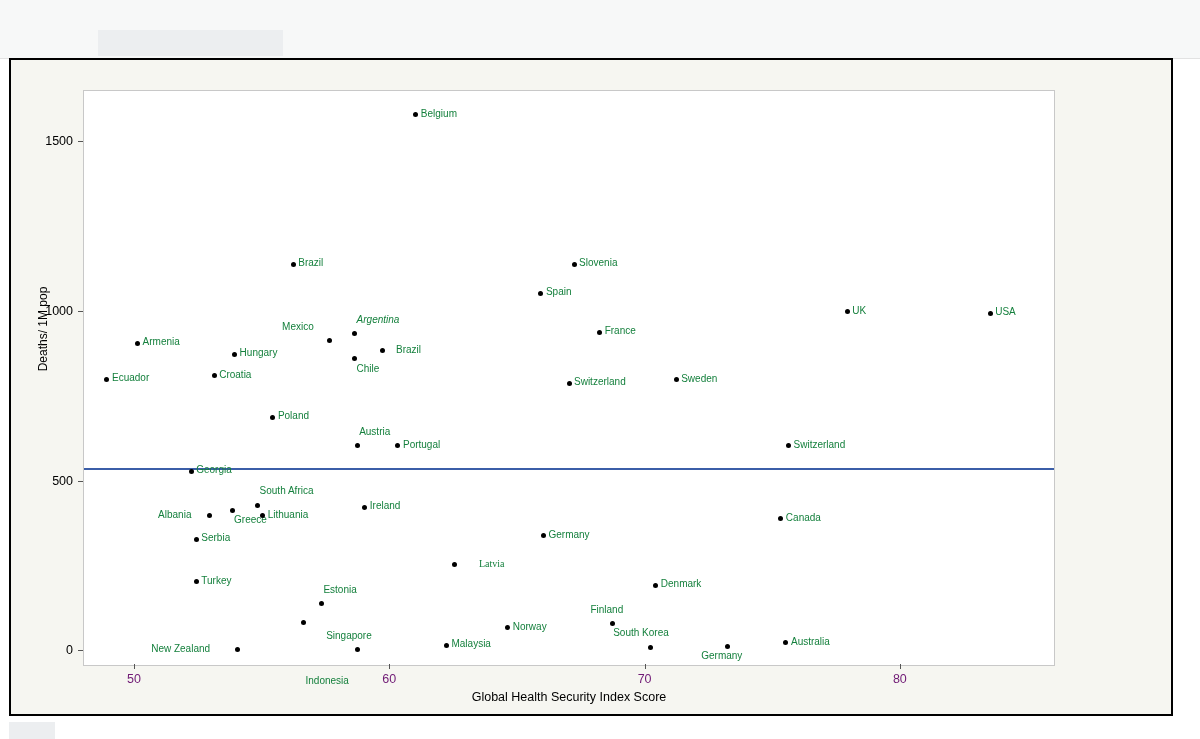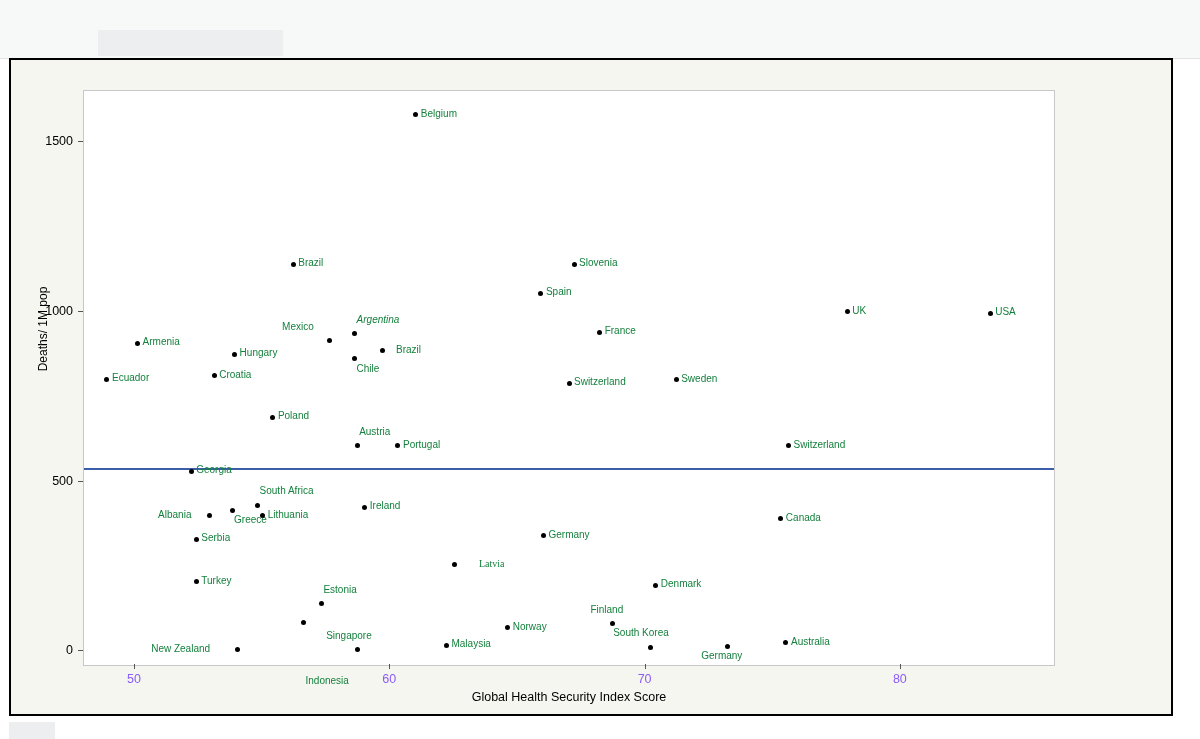--- a/index.html
+++ b/index.html
@@ -80,21 +80,21 @@
   .point-label {
     position: absolute;
     font-size: 10px;
     color: #15803d;
     white-space: nowrap;
     line-height: 14px;
   }
   .tick-label-x {
     position: absolute;
     font-size: 12.5px;
-    color: #8b5cf6;
+    color: #701a75;
     transform: translateX(-50%);
     white-space: nowrap;
   }
   .tick-label-y {
     position: absolute;
     font-size: 12.5px;
     color: #000000;
     transform: translateY(-50%);
     text-align: right;
     white-space: nowrap;

